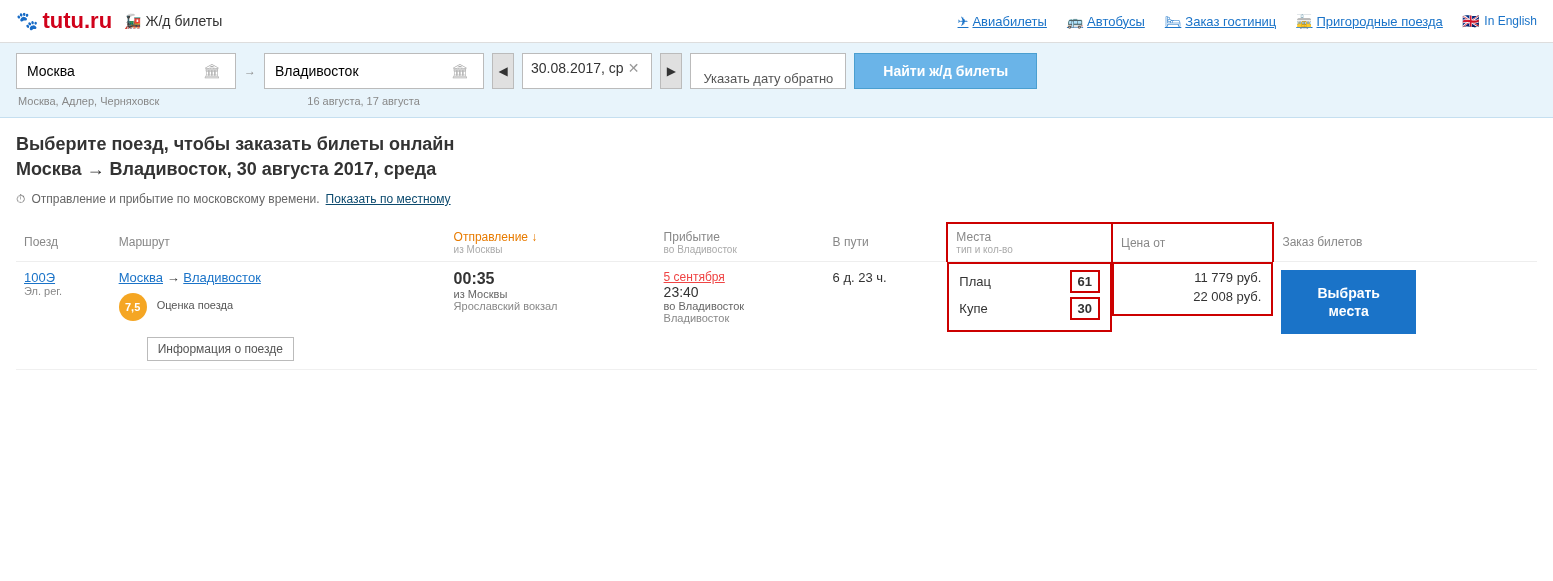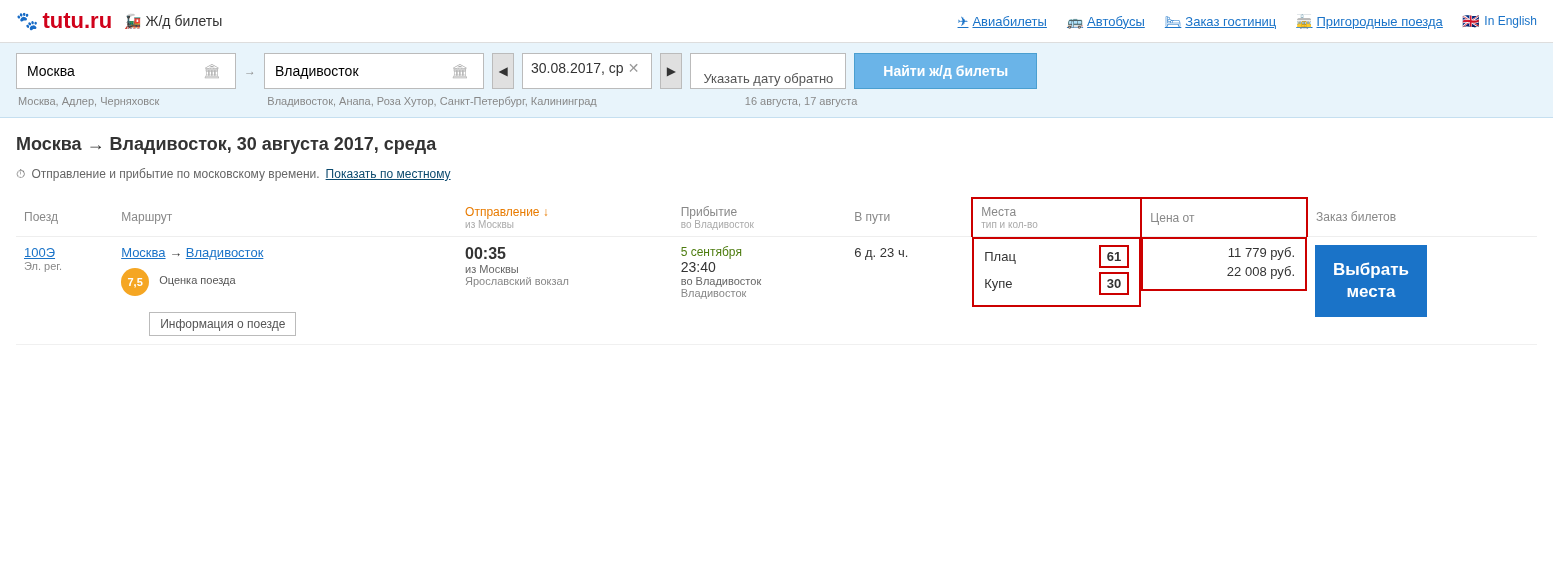--- a/index.html
+++ b/index.html
@@ -126,21 +126,21 @@
       font-size: 11px;
       font-weight: bold;
       margin-top: 4px;
     }
     .rating-label { font-size: 11px; color: #555; margin-left: 4px; }
     .rating-row { display: flex; align-items: center; margin-top: 4px; }
     .depart-time { font-size: 16px; font-weight: bold; }
     .depart-sub { font-size: 11px; color: #666; }
     .station-name { font-size: 11px; color: #888; }
     .arrive-time { font-size: 14px; }
-    .arrive-date { font-size: 12px; color: #4d7c0f; }
+    .arrive-date { font-size: 12px; color: #ef4444; text-decoration: underline; }
     .duration { font-size: 13px; }
     .info-btn {
       background: #fff;
       border: 1px solid #bbb;
       padding: 4px 10px;
       font-size: 12px;
       color: #555;
       cursor: pointer;
       margin-top: 8px;
       margin-left: 28px;
@@ -168,22 +168,22 @@
       border: 2px solid #cc0000;
       padding: 6px 10px;
     }
     .price-row { font-size: 13px; margin-bottom: 4px; text-align: right; }
 
     
     .book-btn {
       background: #1a73c8;
       color: #fff;
       border: none;
-      padding: 14px 18px;
-      font-size: 17px;
+      padding: 14px 36px;
+      font-size: 14px;
       font-weight: bold;
       cursor: pointer;
       text-align: center;
       line-height: 1.3;
     }
 
     .th-col-places, .th-col-price {
       border: 2px solid #cc0000;
       padding: 6px 10px;
     }
@@ -255,30 +255,28 @@
     </button>
 
     <button class="search-btn">
       <span>Найти ж/д билеты</span>
     </button>
   </div>
   <div class="search-row" style="gap:80px; padding-left:2px;">
     <div class="hints">
       <span>Москва, Адлер, Черняховск</span>
     </div>
-    <div class="hints" style="margin-left:20px;">
-      <span>Владивосток, Анапа, Роза Хутор, Санкт-Петербург, Калининград</span>
-    </div>
     <div class="hints" style="margin-left:60px;">
       <span>16 августа, 17 августа</span>
     </div>
   </div>
 </div>
 
 <div class="main">
+  <div class="page-title">Выберите поезд, чтобы заказать билеты онлайн</div>
   <div class="page-title-sub">Москва → Владивосток, 30 августа 2017, среда</div>
   <div class="timezone-note">
     <span>⏱</span>
     <span>Отправление и прибытие по московскому времени.</span>
     <a class="timezone-link">Показать по местному</a>
   </div>
 
   <table class="train-table">
     <thead>
       <tr>

